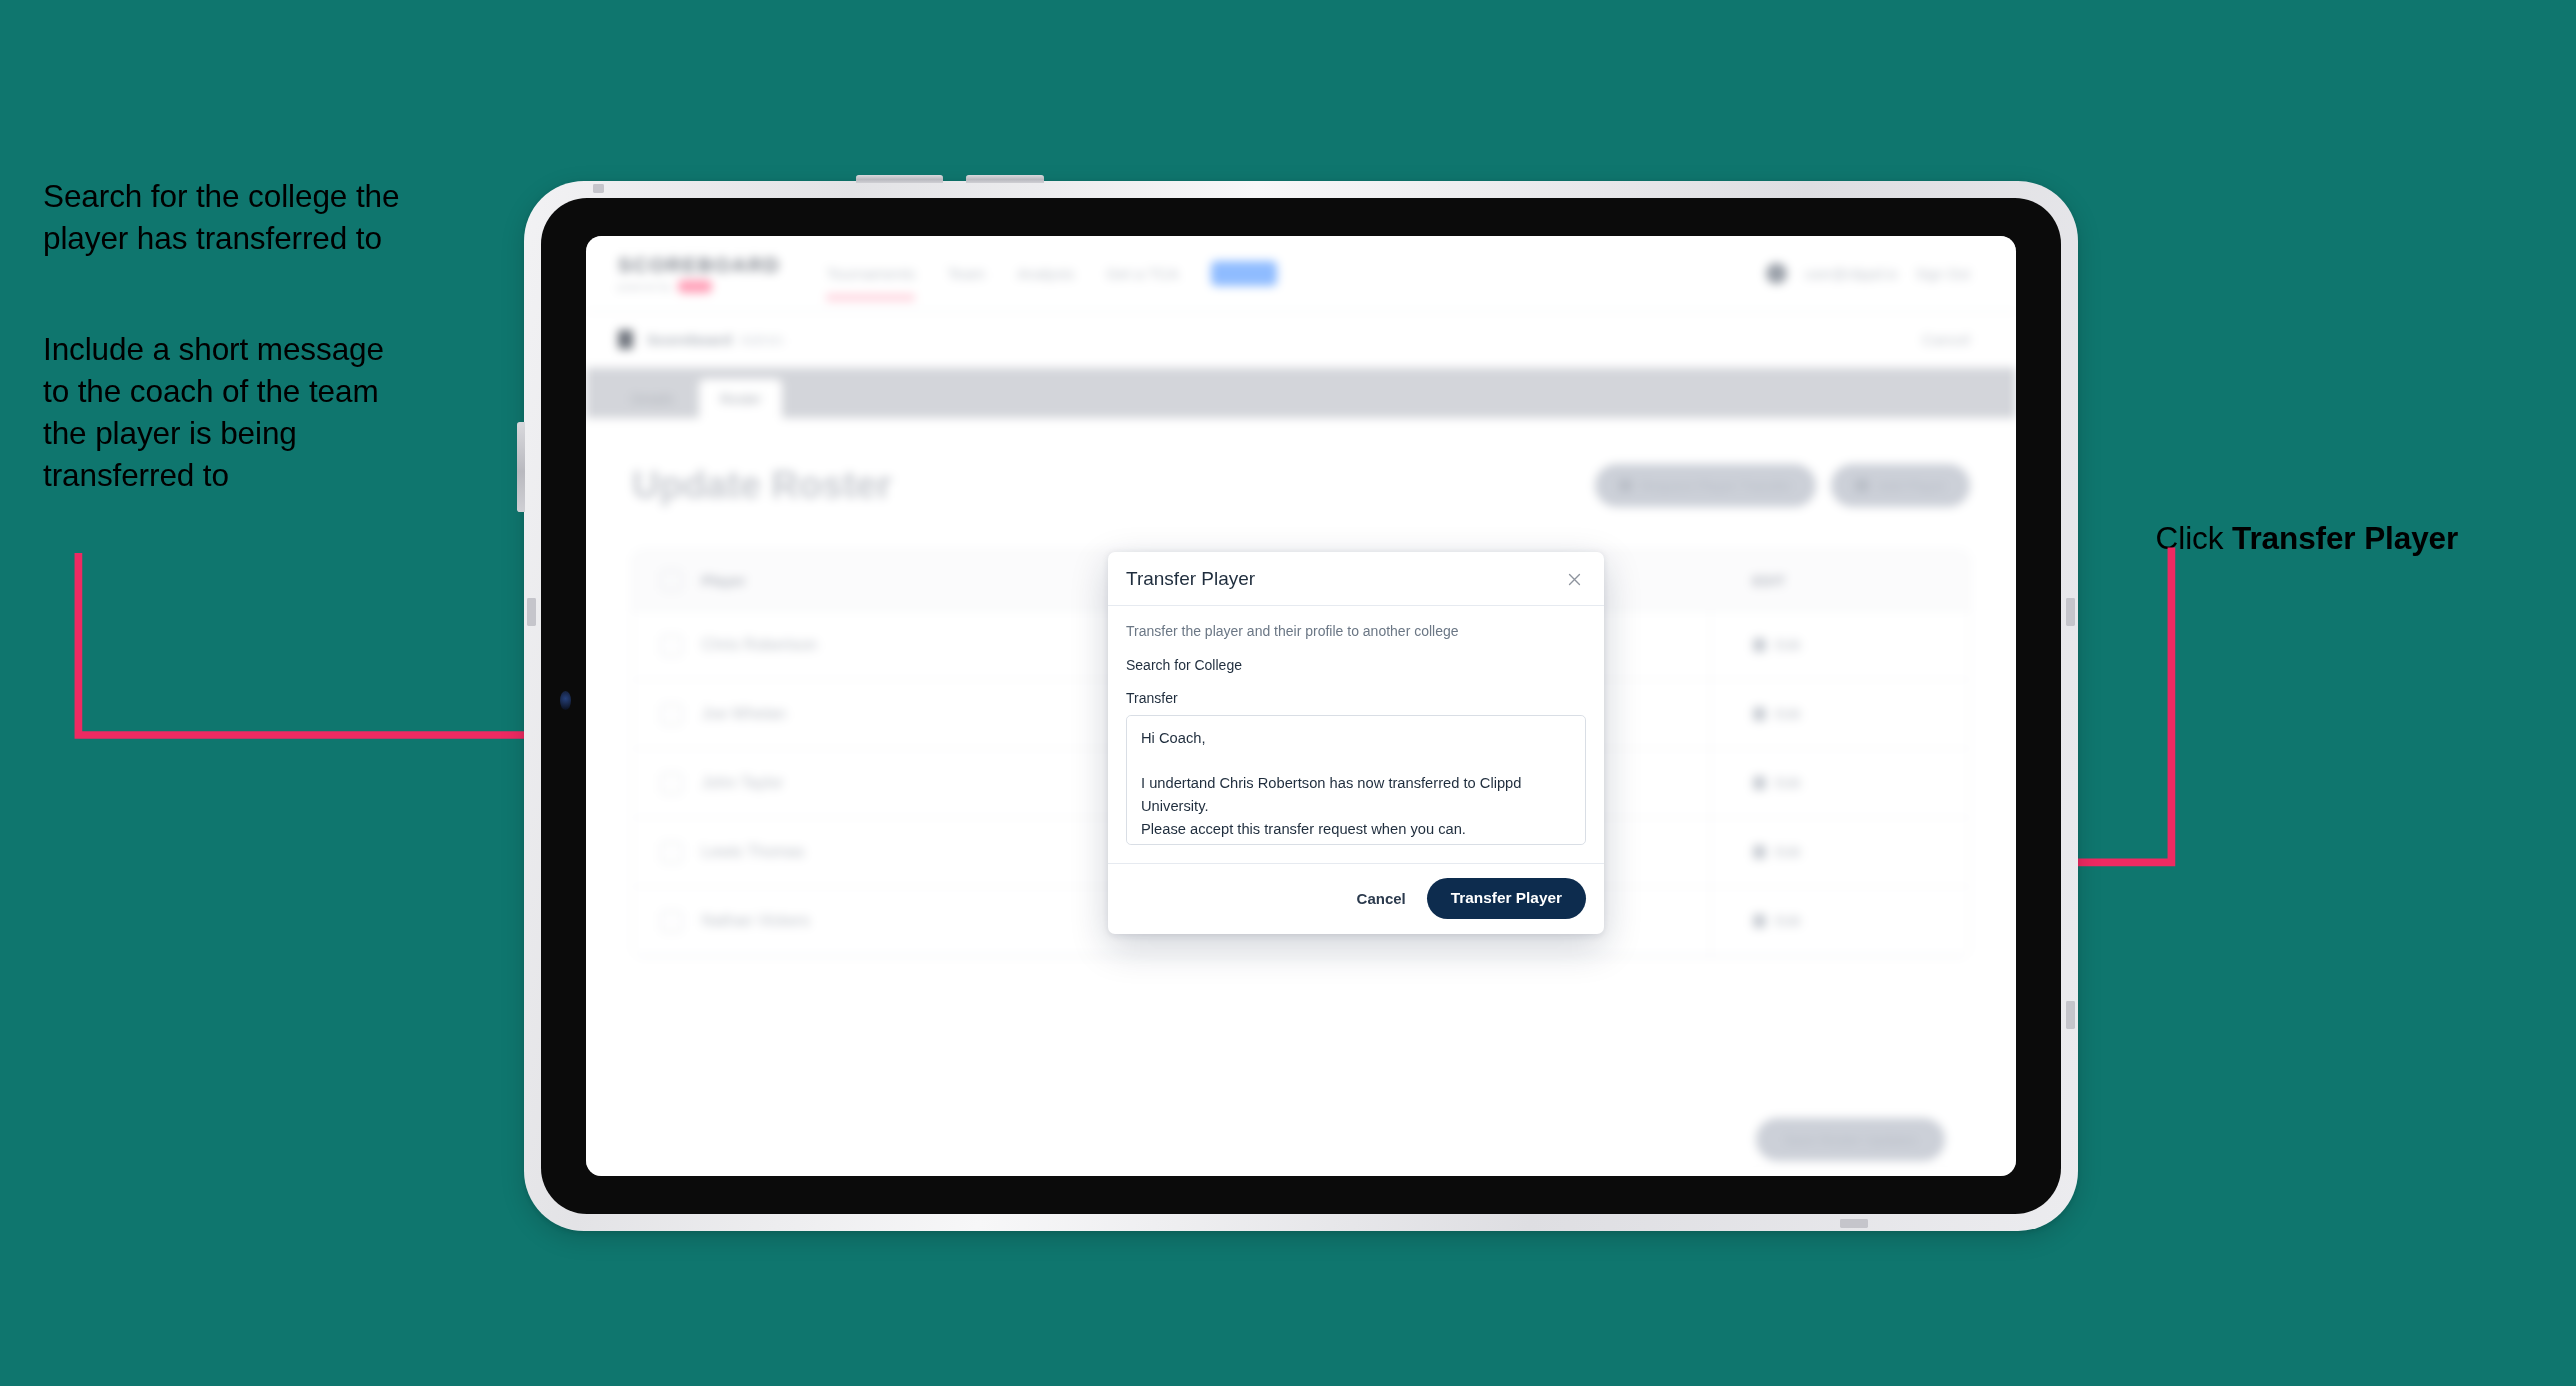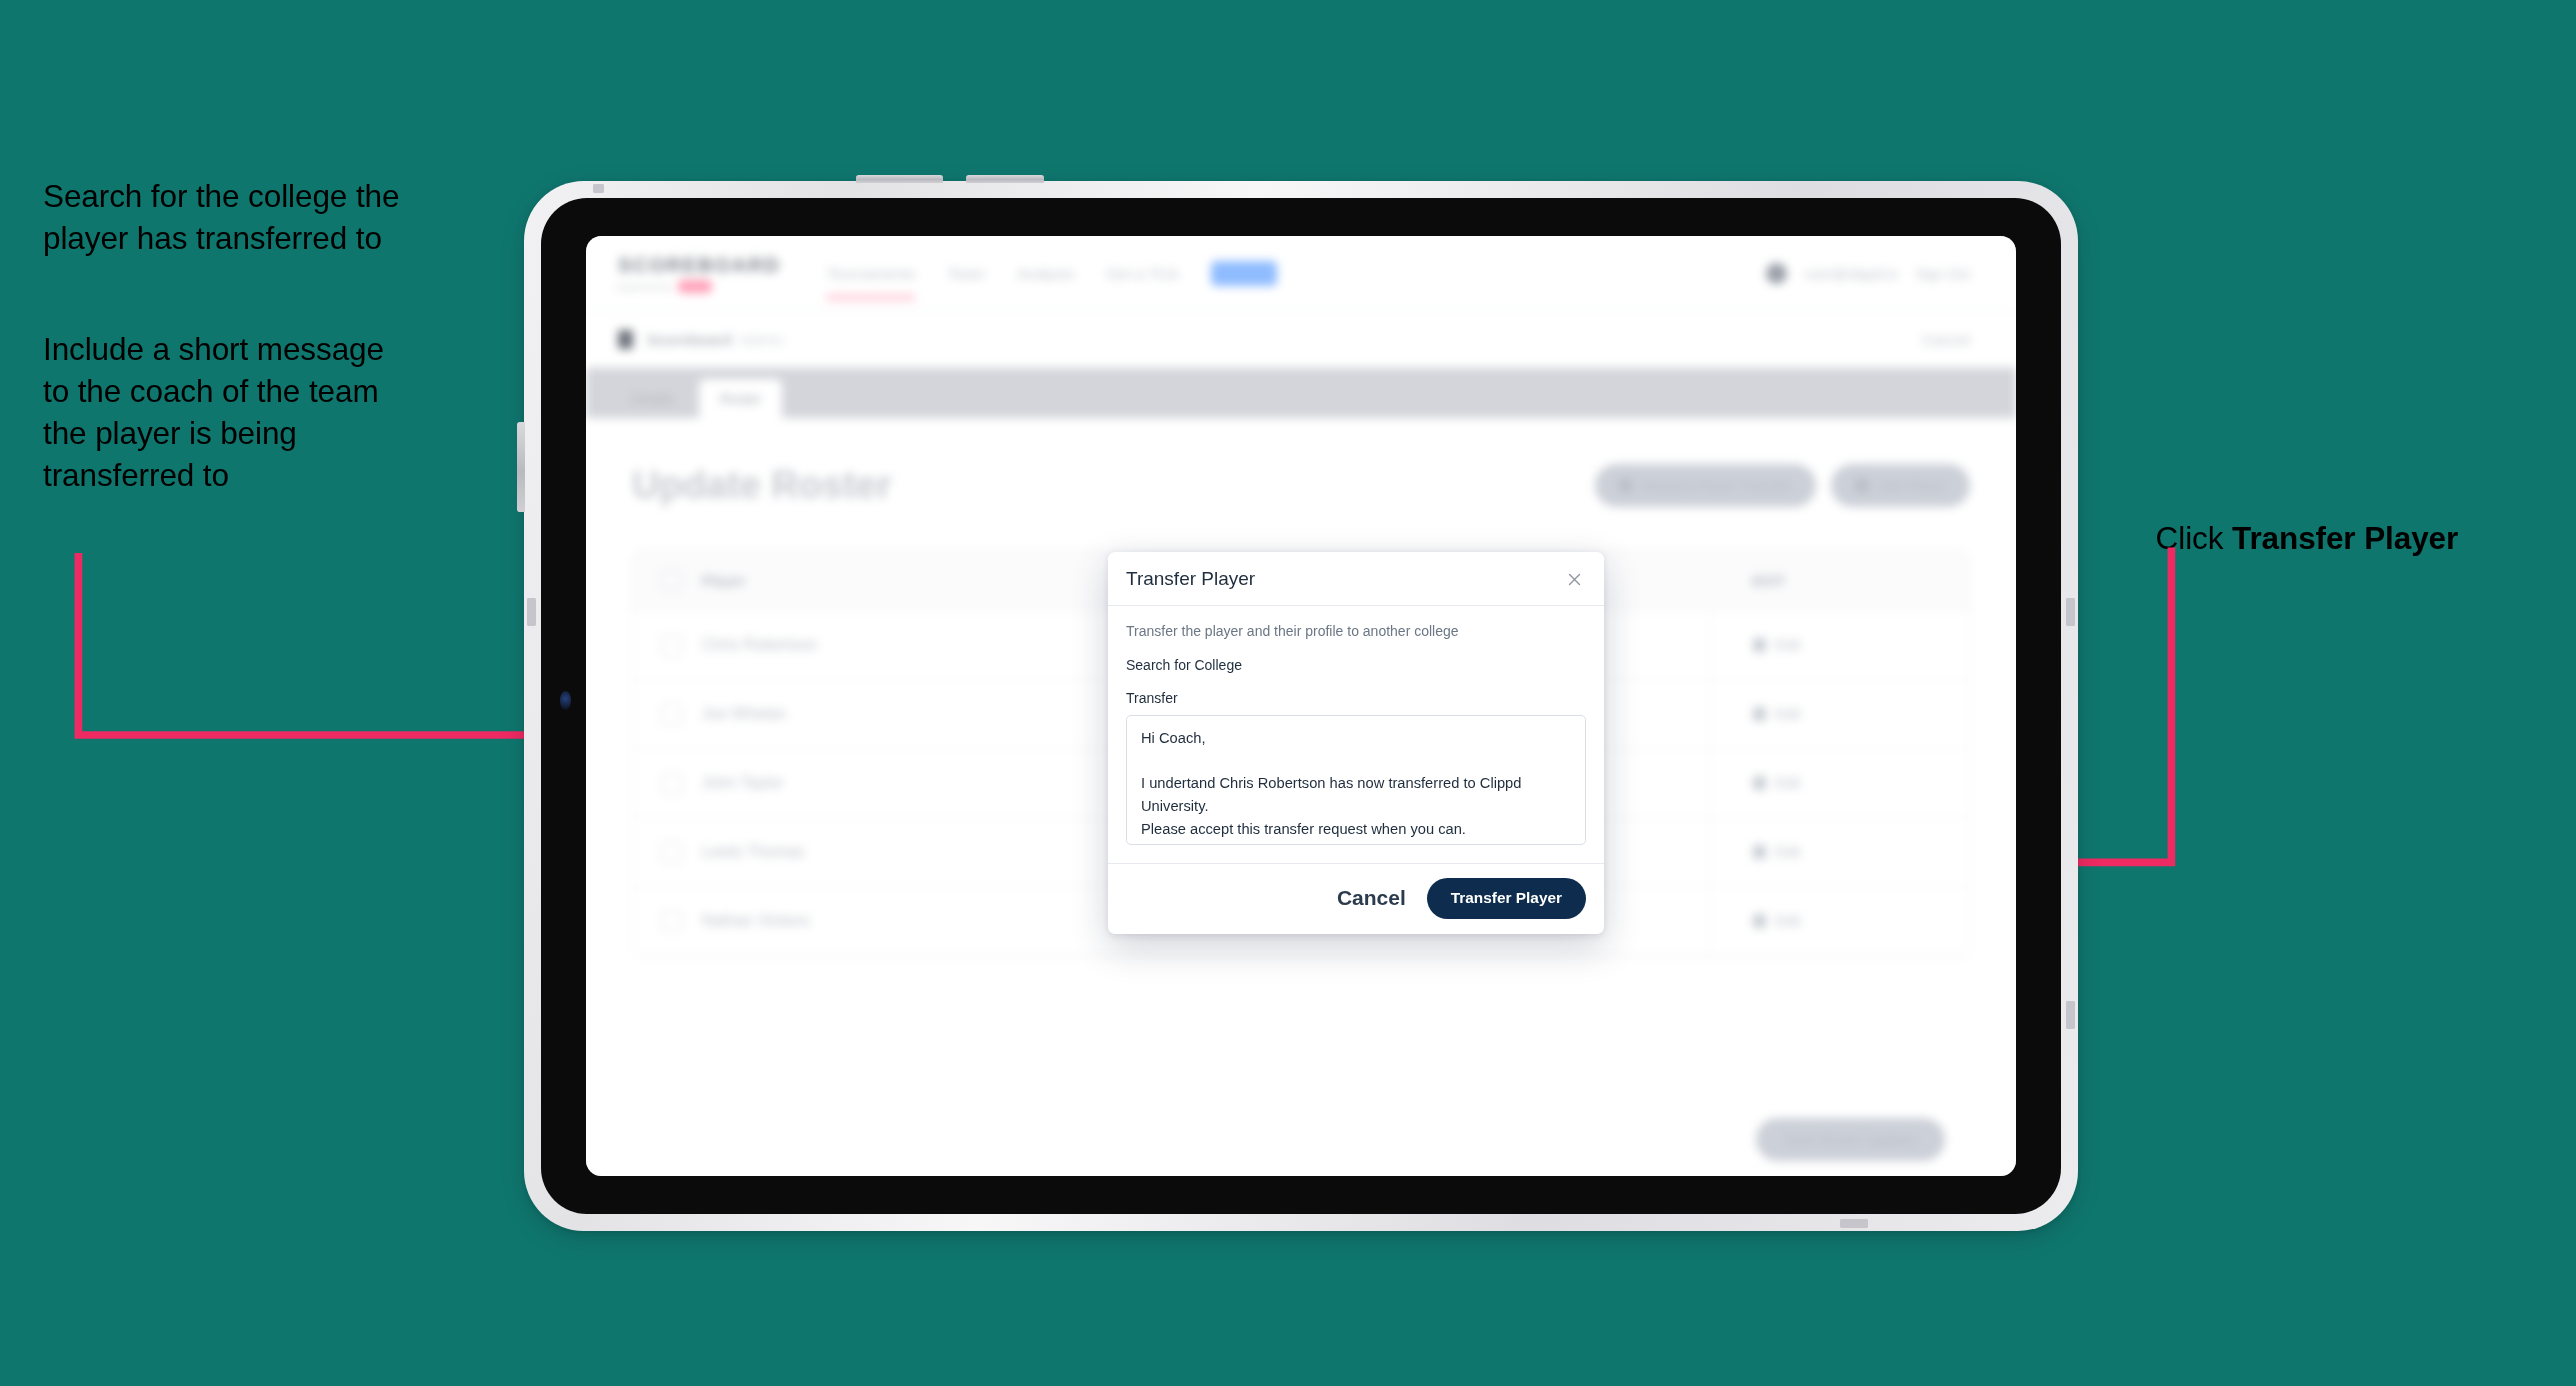--- a/index.html
+++ b/index.html
@@ -287,21 +287,21 @@
     white-space: pre-wrap;
     overflow: hidden;
   }
   #modal-foot {
     display: flex; align-items: center; justify-content: flex-end;
     gap: 21px;
     padding: 14px 18px 15.4px 18px;
     border-top: 0.7px solid #e6eaf0;
   }
   #cancel-btn {
-    font-size: 21px; color: #2b3a4d; font-weight: bold;
+    font-size: 15px; color: #2b3a4d; font-weight: bold;
     background: none; border: none; cursor: pointer;
     font-family: "Liberation Sans", sans-serif;
   }
   #transfer-btn {
     background: #0d2c4e; color: #ffffff;
     border: none; border-radius: 31px;
     height: 41px; padding: 0 24px;
     font-size: 15.4px; font-weight: bold; cursor: pointer;
     font-family: "Liberation Sans", sans-serif;
   }

